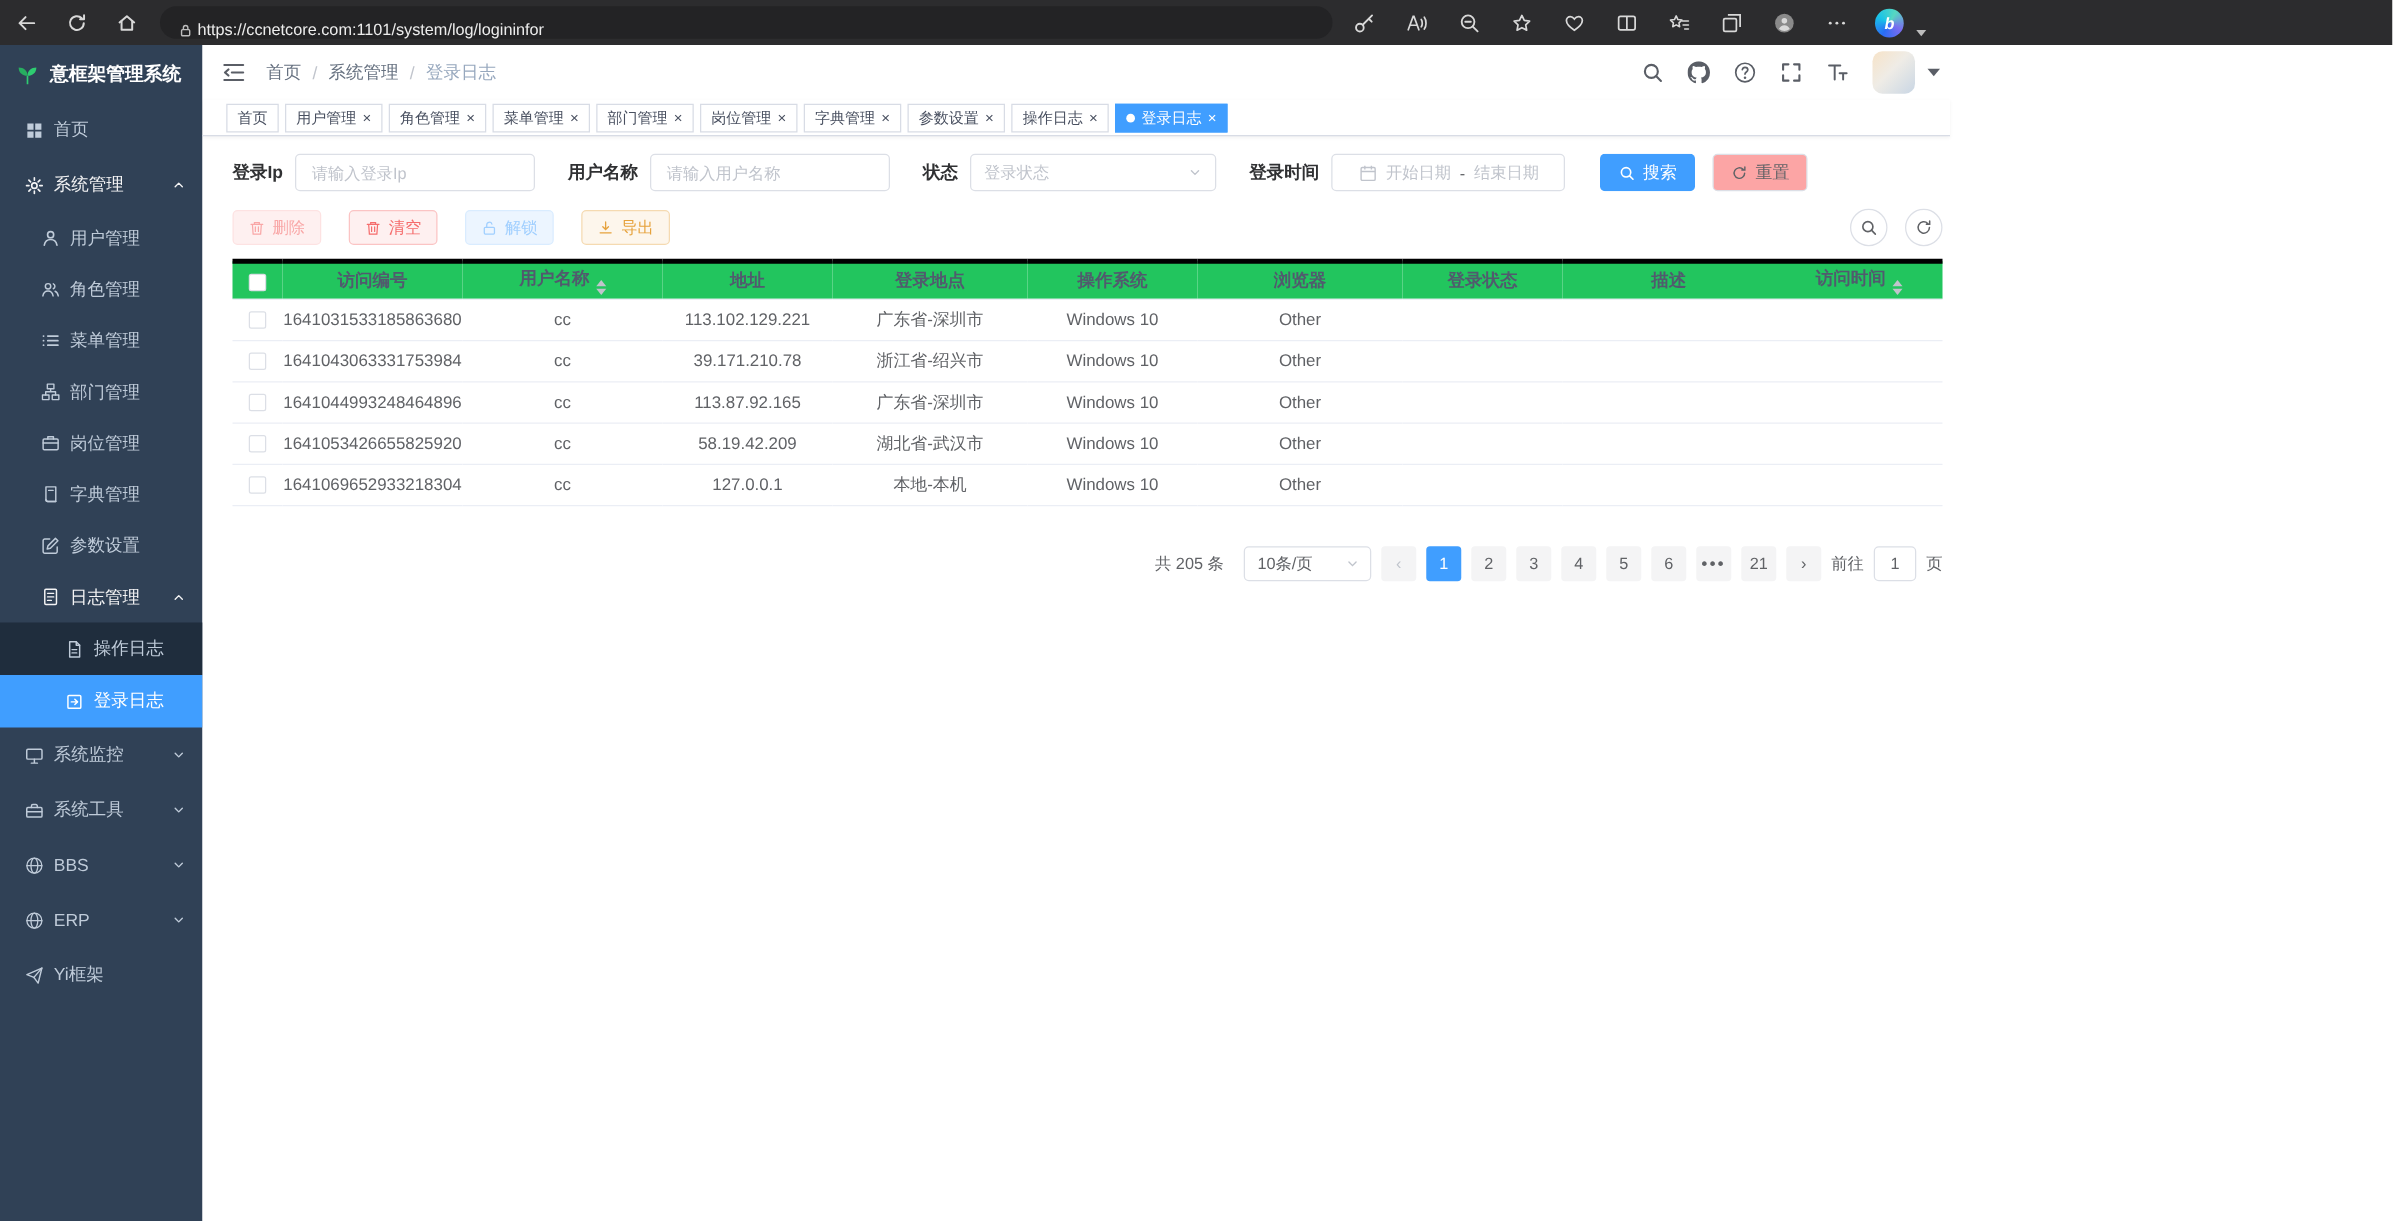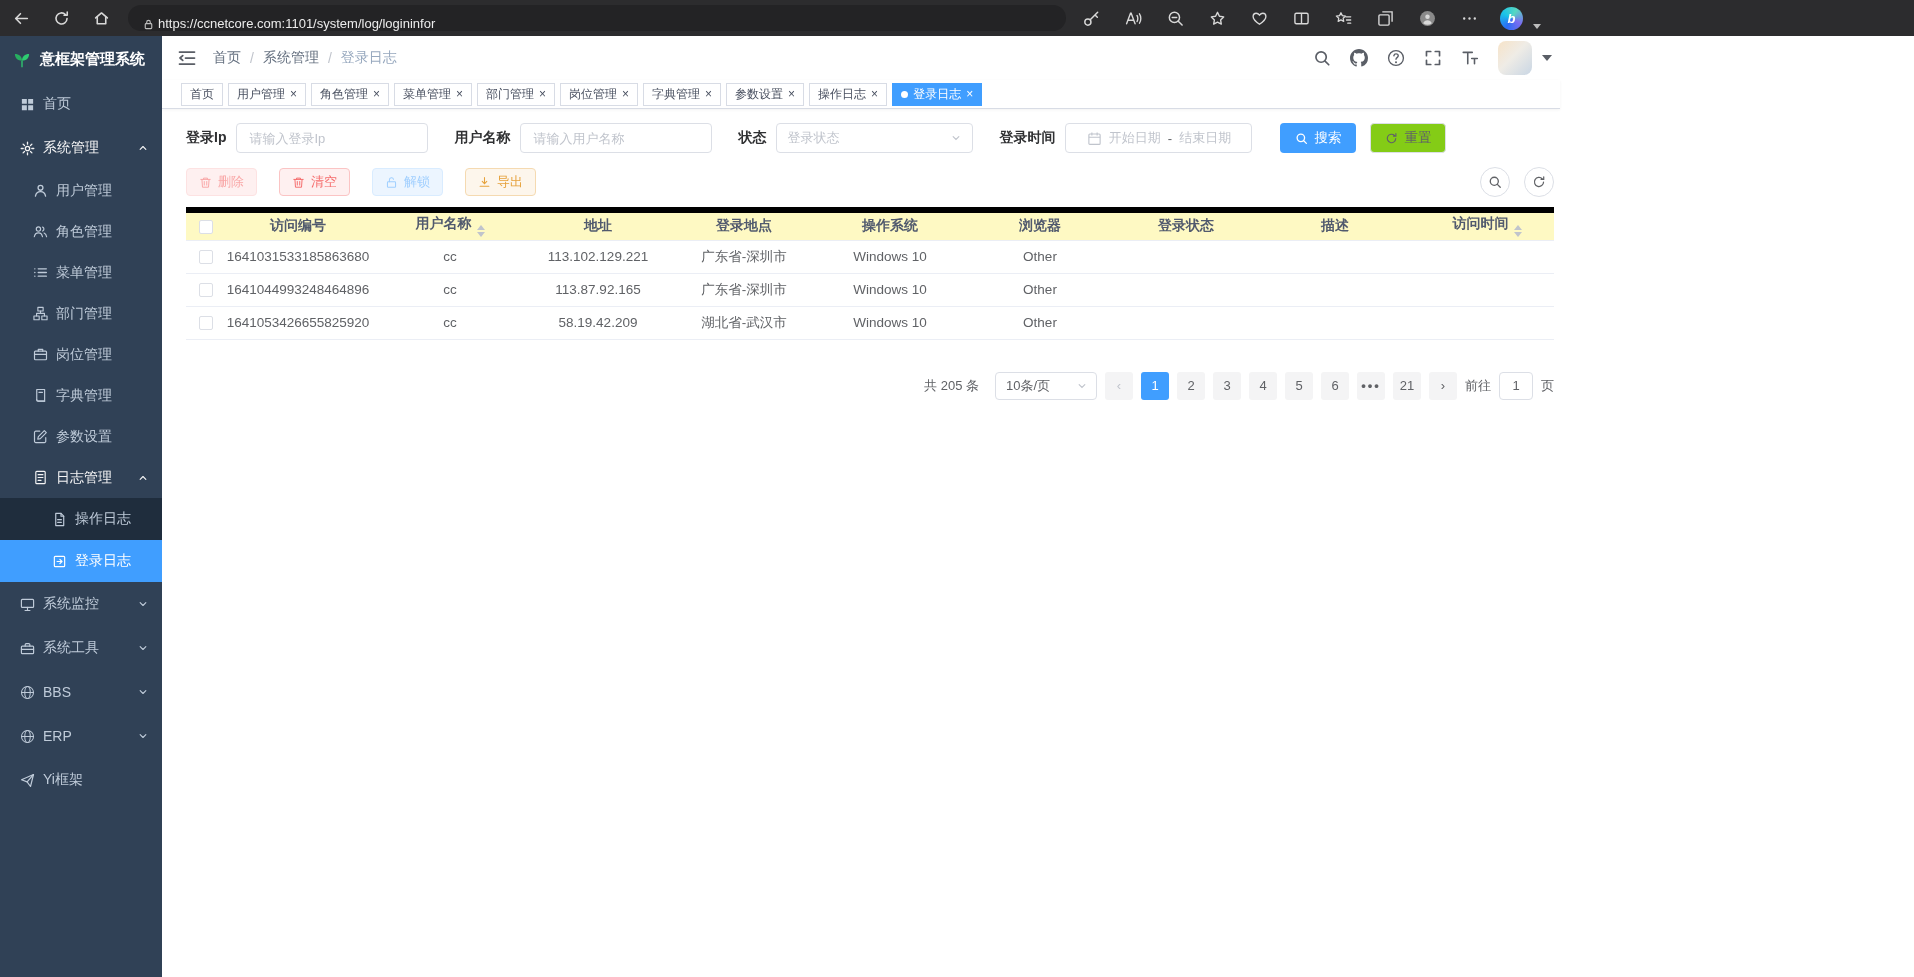--- a/index.html
+++ b/index.html
@@ -92,38 +92,38 @@
   .sel-text { flex:1; color:#c0c4cc; font-size:13px; }
   .sel-caret svg { width:12px; height:12px; color:#c0c4cc; }
   .date-range { justify-content:center; gap:7px; color:#c0c4cc; font-size:13px; padding:0 8px; }
   .date-range .cal svg { width:15px; height:15px; color:#c0c4cc; }
   .date-sep { color:#606266; }
 
   .btn { height:30px; border-radius:4px; display:inline-flex; align-items:center; gap:6px;
     padding:0 14px; font-size:13.5px; cursor:pointer; border:1px solid transparent; white-space:nowrap; }
   .btn svg { width:13px; height:13px; }
   .btn-search { background:#409eff; color:#fff; margin-left:28px; }
-  .btn-reset { background:#84cc16; border-color:#dcdfe6; color:#606266; margin-left:14px;justify-content:center; }
+  .btn-reset { background:#fca5a5; border-color:#dcdfe6; color:#606266; margin-left:14px;justify-content:center; }
 
   .action-row { display:flex; align-items:center; gap:22px; margin-top:14px; width:1368px; }
   .btn-sm { height:28px; padding:0 12px; font-size:13px; border-radius:4px;
     display:inline-flex; align-items:center; gap:6px; border:1px solid; cursor:pointer; white-space:nowrap; }
   .btn-sm svg { width:13px; height:13px; }
   .btn-delete { color:#f9a7a7; background:#fef0f0; border-color:#fde2e2; cursor:not-allowed;text-align:right; }
   .btn-clear  { color:#f56c6c; background:#fef0f0; border-color:#fbc4c4; }
   .btn-unlock { color:#a0cfff; background:#ecf5ff; border-color:#d9ecff; cursor:not-allowed; }
   .btn-export { color:#e6a23c; background:#fdf6ec; border-color:#f5dab1; }
   .row-right { margin-left:auto; display:flex; gap:14px; }
   .circle-btn { width:30px; height:30px; border-radius:50%; border:1px solid #dcdfe6; background:#fff;
     display:flex; align-items:center; justify-content:center; color:#606266; cursor:pointer; }
   .circle-btn svg { width:14px; height:14px; }
 
   table { border-collapse:collapse; table-layout:fixed; margin-top:10px; }
   thead th { height:30px; font-size:14px; font-weight:bold; color:#515a6e; text-align:center;
-    border-top:6px solid #000000; border-bottom:1px solid #ebeef5; padding:0; background:#fef9c3; white-space:nowrap; }
+    border-top:4px solid #000000; border-bottom:1px solid #ebeef5; padding:0; background:#22c55e; white-space:nowrap; }
   tbody td { height:33px; font-size:13.5px; color:#606266; text-align:center;
     border-bottom:1px solid #ebeef5; padding:0; white-space:nowrap; overflow:hidden; }
   .cb { width:14px; height:14px; border:1px solid #dcdfe6; border-radius:2px; background:#fff;
     display:inline-block; vertical-align:middle; cursor:pointer; }
   .sort-caret { display:inline-flex; flex-direction:column; gap:2px; margin-left:5px; vertical-align:-2px; cursor:pointer; }
   .sort-caret i { width:0; height:0; border-left:4px solid transparent; border-right:4px solid transparent; display:block; }
   .sort-caret .c-up { border-bottom:5px solid #c0c4cc; }
   .sort-caret .c-down { border-top:5px solid #c0c4cc; }
 
   .pager { width:1368px; display:flex; align-items:center; justify-content:flex-end; gap:8px;
@@ -670,36 +670,60 @@
                 <td>113.102.129.221</td>
                 <td>广东省-深圳市</td>
                 <td>Windows 10</td>
                 <td>Other</td>
                 <td></td>
                 <td></td>
                 <td></td>
               </tr>
               <tr>
                 <td><span class="cb"></span></td>
+                <td>1641043063331753984</td>
+                <td>cc</td>
+                <td>39.171.210.78</td>
+                <td>浙江省-绍兴市</td>
+                <td>Windows 10</td>
+                <td>Other</td>
+                <td></td>
+                <td></td>
+                <td></td>
+              </tr>
+              <tr>
+                <td><span class="cb"></span></td>
                 <td>1641044993248464896</td>
                 <td>cc</td>
                 <td>113.87.92.165</td>
                 <td>广东省-深圳市</td>
                 <td>Windows 10</td>
                 <td>Other</td>
                 <td></td>
                 <td></td>
                 <td></td>
               </tr>
               <tr>
                 <td><span class="cb"></span></td>
                 <td>1641053426655825920</td>
                 <td>cc</td>
                 <td>58.19.42.209</td>
                 <td>湖北省-武汉市</td>
+                <td>Windows 10</td>
+                <td>Other</td>
+                <td></td>
+                <td></td>
+                <td></td>
+              </tr>
+              <tr>
+                <td><span class="cb"></span></td>
+                <td>1641069652933218304</td>
+                <td>cc</td>
+                <td>127.0.0.1</td>
+                <td>本地-本机</td>
                 <td>Windows 10</td>
                 <td>Other</td>
                 <td></td>
                 <td></td>
                 <td></td>
               </tr>
             </tbody>
           </table>
 
         <div class="pager">

